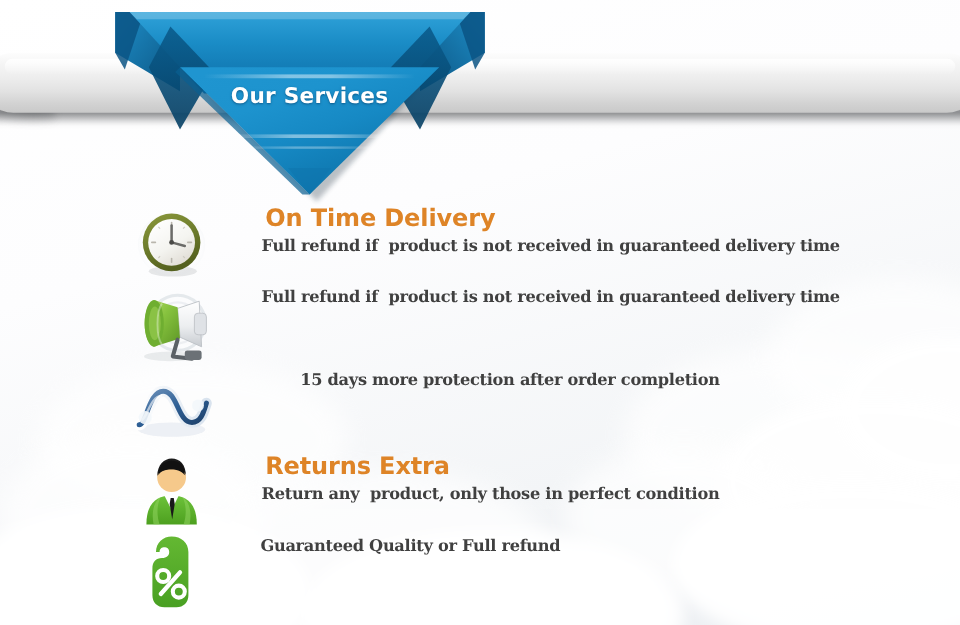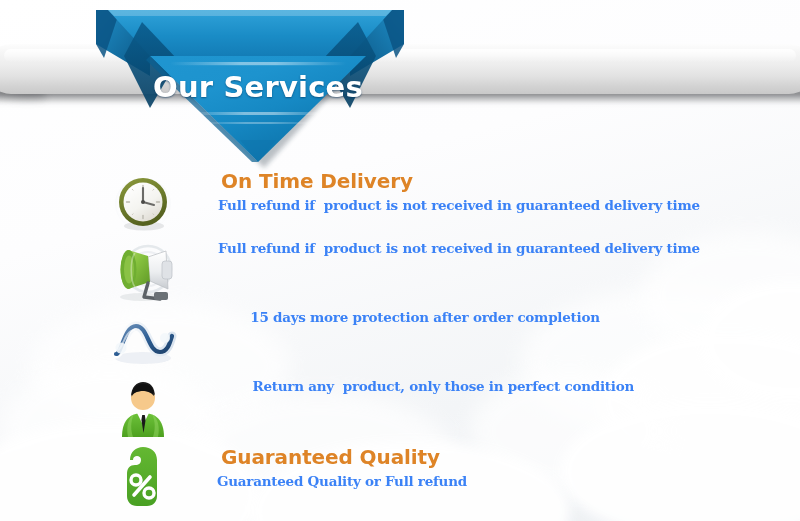--- a/index.html
+++ b/index.html
@@ -93,21 +93,21 @@
 
   
   .ribbon-title {
     position: absolute;
     left: 152px;
     top: 70px;
     width: 212px;
     text-align: center;
     color: #ffffff;
     font-family: "DejaVu Sans", sans-serif;
-    font-size: 29px;
+    font-size: 18px;
     font-weight: bold;
     letter-spacing: .2px;
     text-shadow: 0 1px 2px rgba(0,46,86,.55);
     z-index: 6;
   }
 
   
   .services {
     position: absolute;
     left: 0;
@@ -137,34 +137,34 @@
     font-weight: bold;
     color: #de8427;
     line-height: 26px;
     letter-spacing: -.1px;
     white-space: pre;
   }
   .svc-desc {
     font-family: "DejaVu Serif", serif;
     font-size: 13.5px;
     font-weight: bold;
-    color: #3b82f6;
+    color: #404040;
     line-height: 20px;
     letter-spacing: -.25px;
     margin-top: 1px;
     white-space: pre;
   }
   .service.r1 .svc-title { margin-left: 5px; }
   .service.r1 .svc-desc  { margin-left: 2px; }
   .service.r2 .svc-title { margin-left: 4px; }
   .service.r2 .svc-desc  { margin-left: 2px; }
   .service.r3 .svc-title { margin-left: 7px; }
   .service.r3 .svc-desc  { margin-left: 0px; text-align: center; }
   .service.r4 .svc-title { margin-left: 5px; }
-  .service.r4 .svc-desc  { margin-left: 2px; text-align: right; }
+  .service.r4 .svc-desc  { margin-left: 2px; }
   .service.r5 .svc-title { margin-left: 5px; }
   .service.r5 .svc-desc  { margin-left: 1px; }
 </style>
 </head>
 <body>
 
 <div id="page">
 
   <div class="bg-base"></div>
   <div class="bg-clouds">
@@ -373,39 +373,39 @@
         <path d="M18,62 C18,44 27,38 39,38 C51,38 60,44 60,62 Z" fill="url(#bpSuit)"></path>
         <path d="M33,38 L39,50 L45,38 C43,37 35,37 33,38 Z" fill="#ffffff"></path>
         <path d="M38.2,40 L40.8,40 L41.6,45 L39.5,58 L37.4,45 Z" fill="#191919"></path>
         <path d="M30,39 C26,47 27,56 29,62 L24,62 C22,52 24,43 30,39 Z" fill="#8fd45e" opacity=".55"></path>
         <path d="M48,39 C52,47 51,56 49,62 L54,62 C56,52 54,43 48,39 Z" fill="#8fd45e" opacity=".55"></path>
         <circle cx="39" cy="23" r="12" fill="#f6c98b"></circle>
         <path d="M27,22 C27,12 33,7 39,7 C46,7 51,12 51,22 C51,18 47,16 39,16 C32,16 28,18 27,22 Z" fill="#1b1b1b"></path>
         <path d="M28,21 C28,13 33,9 39,9 C46,9 50,13 50,21 C47,17 42,16 39,16 C35,16 30,17 28,21 Z" fill="#111111"></path>
       </svg>
       <div class="svc-text">
+        <div class="svc-title">Returns Extra</div>
         <div class="svc-desc">Return any  product, only those in perfect condition</div>
       </div>
     </div>
 
     <div class="service r5">
       <svg class="svc-icon" viewBox="0 0 78 69">
         <defs>
           <linearGradient id="tgG" x1="0" y1="0" x2="0" y2="1">
             <stop offset="0%" stop-color="#64b832"></stop>
             <stop offset="100%" stop-color="#49a023"></stop>
           </linearGradient>
         </defs>
         <path d="M26,16 C26,8 32,3 39,3 C47,3 53,8 53,16 L53,52 C53,58 49,62 43,62 L33,62 C27,62 23,58 23,52 L23,30 C23,24 26,21 31,21 C35,21 37,19 37,16 C37,13 35,12 33,12 C31,12 29,13 29,16 Z" fill="url(#tgG)"></path>
         <g stroke="#ffffff" stroke-width="3.6" stroke-linecap="round">
           <line x1="30" y1="51" x2="46" y2="33"></line>
         </g>
         <circle cx="32" cy="36" r="5" fill="none" stroke="#ffffff" stroke-width="3.4"></circle>
         <circle cx="45" cy="49" r="5" fill="none" stroke="#ffffff" stroke-width="3.4"></circle>
       </svg>
       <div class="svc-text">
-        <div class="svc-title">Guaranteed Quality</div>
         <div class="svc-desc">Guaranteed Quality or Full refund</div>
       </div>
     </div>
 
   </div>
 </div>
 
 </body></html>

